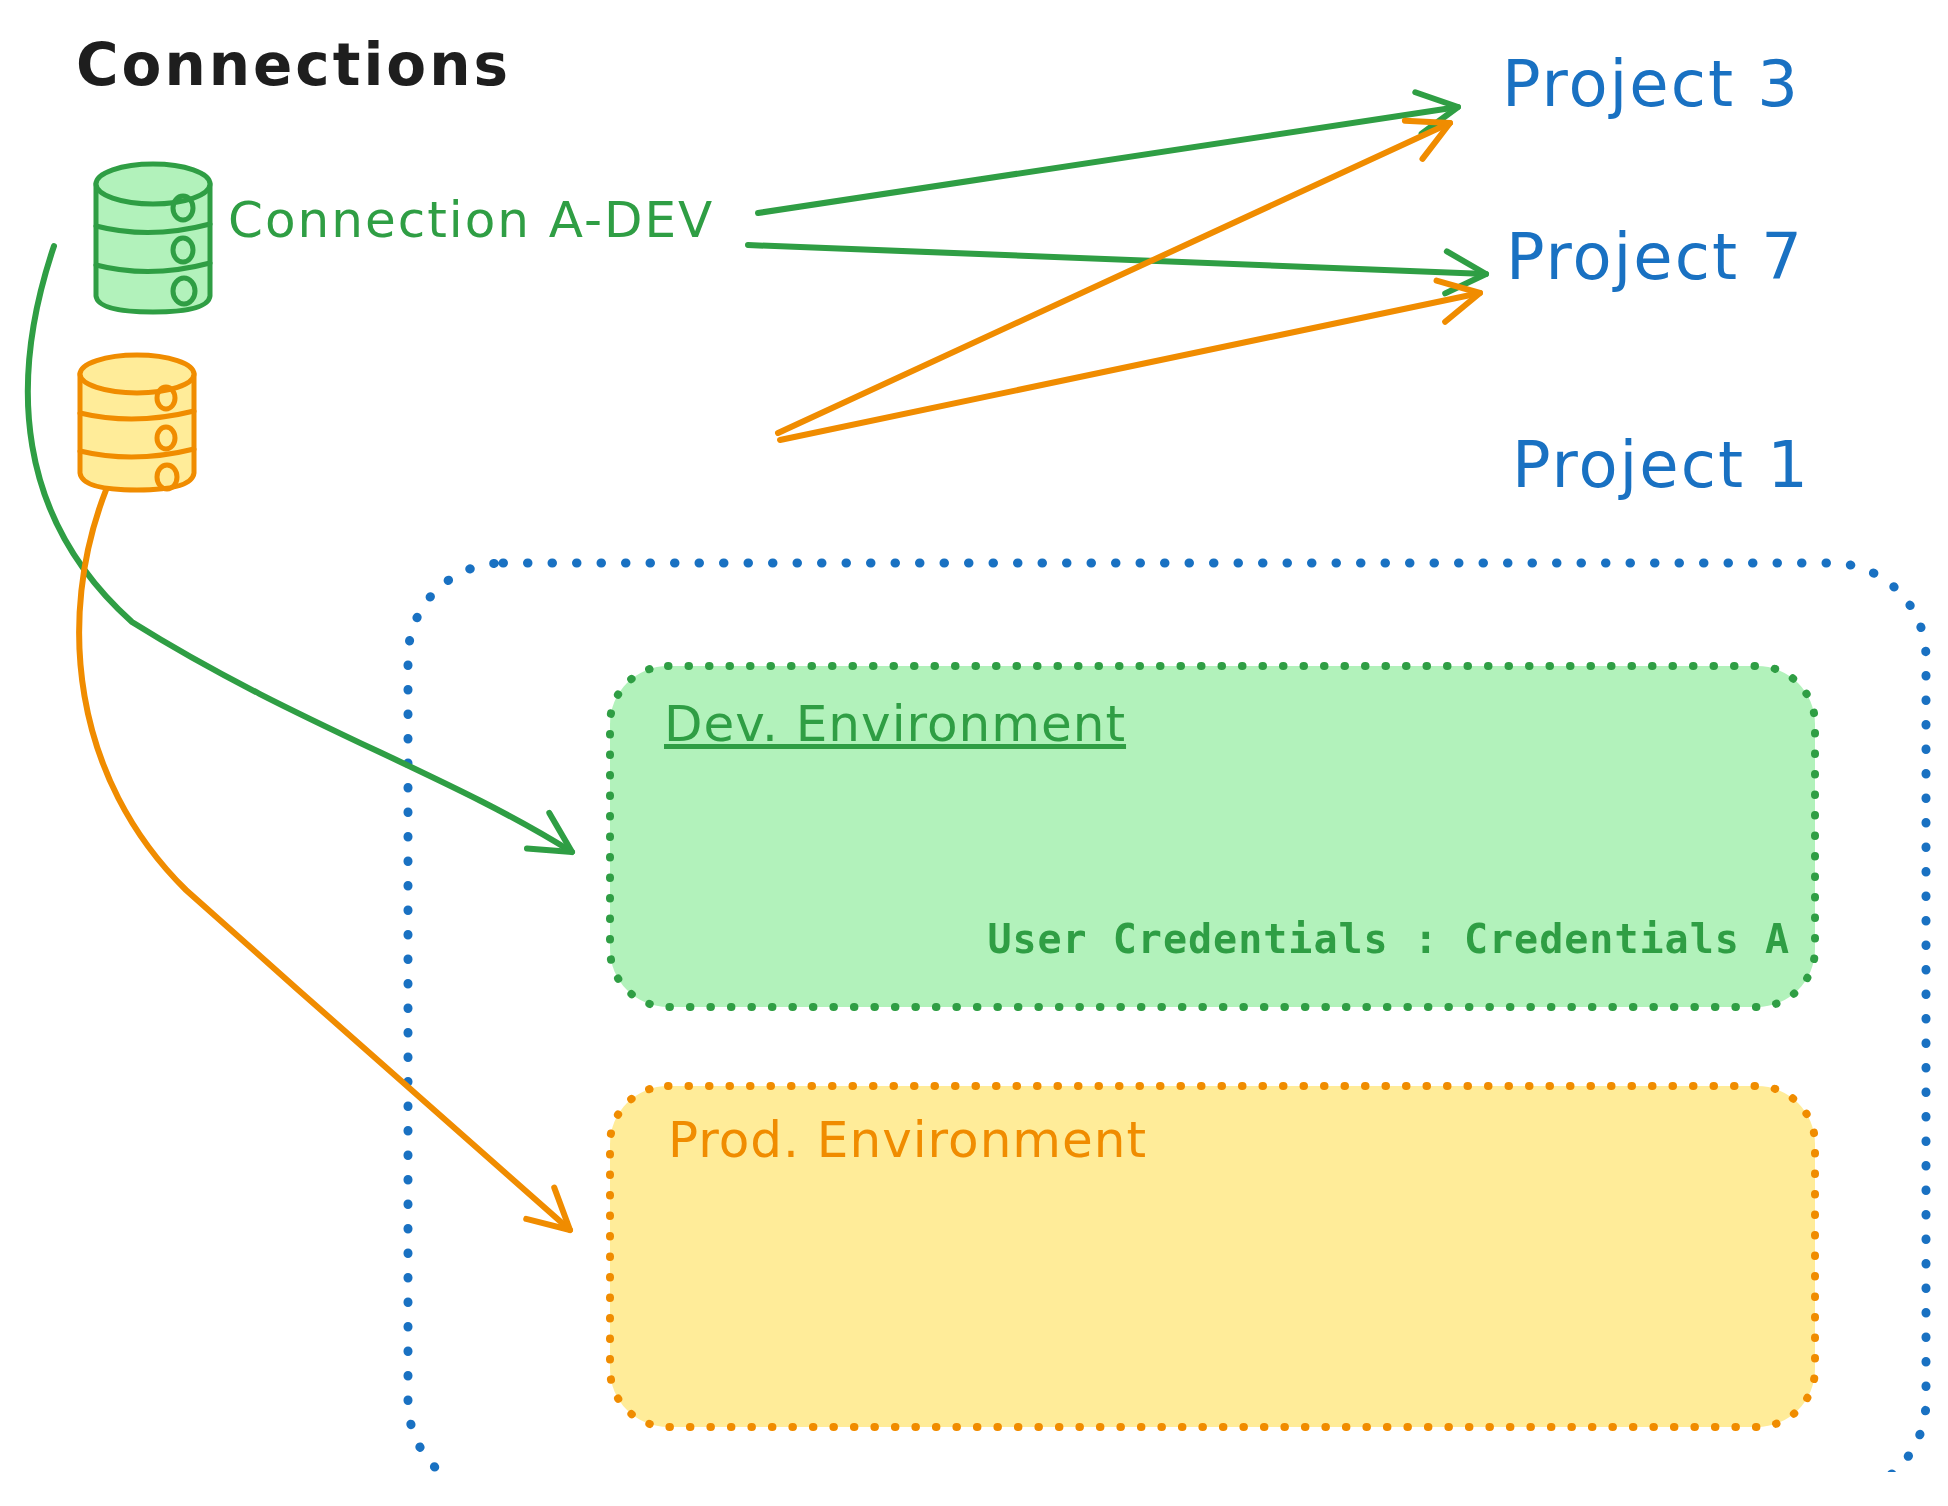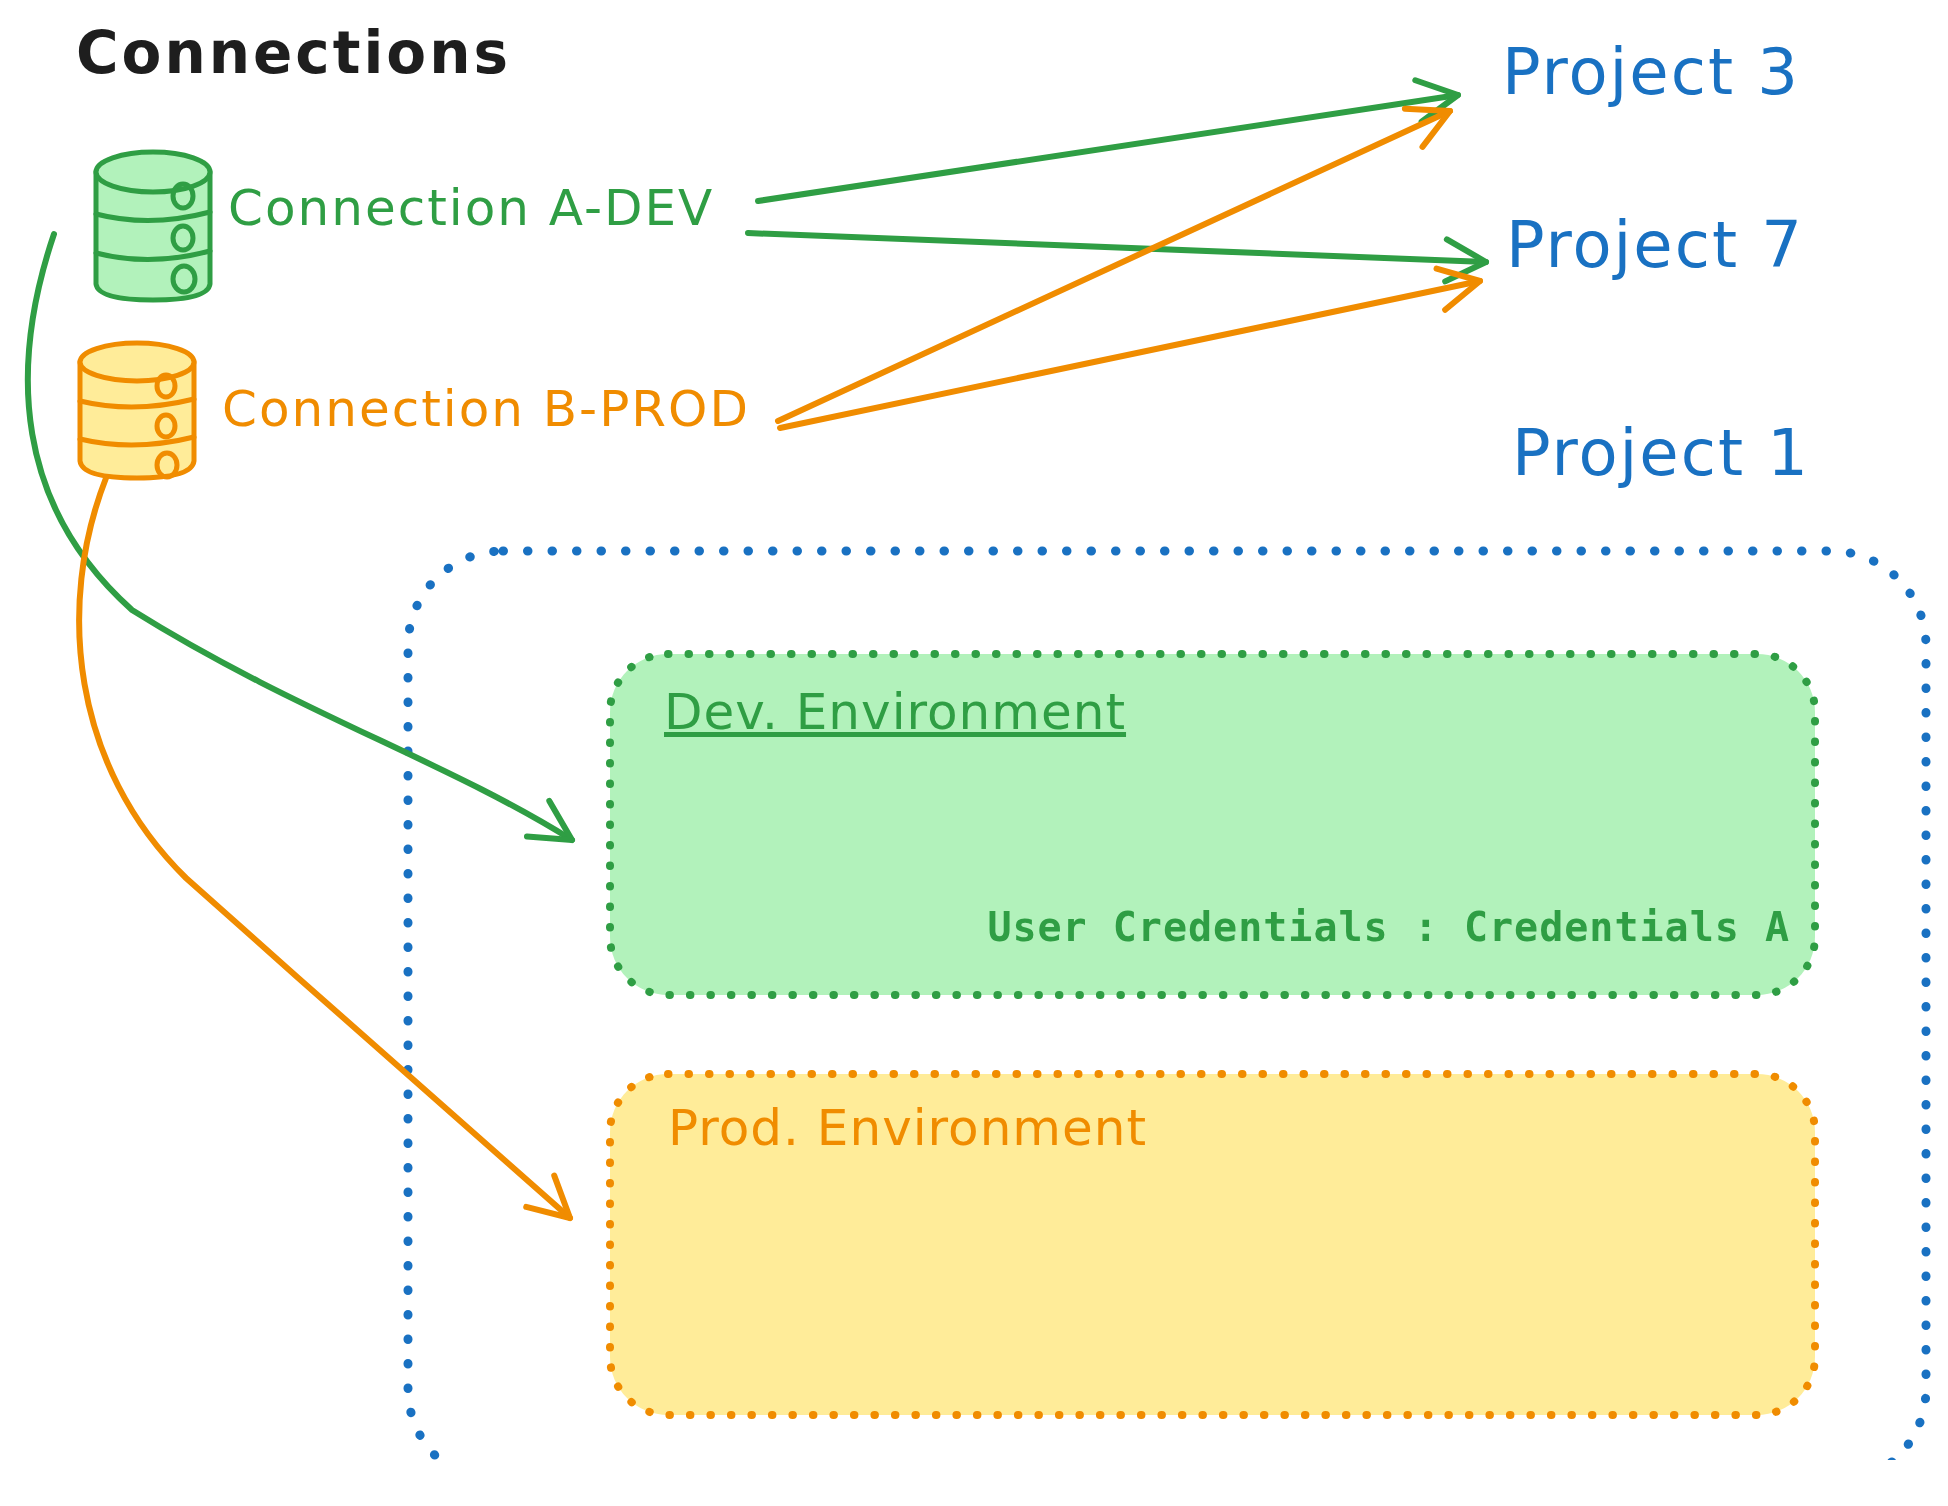--- a/index.html
+++ b/index.html
@@ -2,20 +2,21 @@
 <html><head>
 <meta charset="utf-8">
 <style>
   html,body{margin:0;padding:0;background:#ffffff;}
   .canvas{
     position:relative;
     width:1948px;height:1460px;
     background:#ffffff;
     overflow:hidden;
     font-family:"DejaVu Sans", sans-serif;
+    margin-top:12px;
   }
   .layer{position:absolute;left:0;top:0;}
   .txt{
     position:absolute;
     white-space:nowrap;
     line-height:1.15;
     user-select:none;
   }
   .t-title{
     left:76px;top:20px;
@@ -85,21 +86,20 @@
     <path d="M778,421 L1450,111" fill="none" stroke="#f08c00" stroke-width="6" stroke-linecap="round" marker-end="url(#ah-orange)"></path>
     <path d="M780,428 L1480,281" fill="none" stroke="#f08c00" stroke-width="6" stroke-linecap="round" marker-end="url(#ah-orange)"></path>
 
     <path d="M54,234 C8,370 16,506 132,610 C295,712 448,762 572,840" fill="none" stroke="#2f9e44" stroke-width="6" stroke-linecap="round" marker-end="url(#ah-green)"></path>
     <path d="M106,478 C56,606 72,766 186,878 C322,1000 492,1148 570,1218" fill="none" stroke="#f08c00" stroke-width="6" stroke-linecap="round" marker-end="url(#ah-orange)"></path>
   </svg>
 
   <div class="txt t-title">Connections</div>
 
   <div class="txt t-conn t-conn-a">Connection A-DEV</div>
-  <div class="txt t-conn t-conn-b">Connection B-PROD</div>
 
   <div class="txt t-project t-p3">Project 3</div>
   <div class="txt t-project t-p2">Project 7</div>
   <div class="txt t-project t-p1">Project 1</div>
 
   <div class="txt t-env t-env-dev">Dev. Environment</div>
   <div class="txt t-cred t-cred-dev">User Credentials : Credentials A</div>
 
   <div class="txt t-env t-env-prod">Prod. Environment</div>
 

